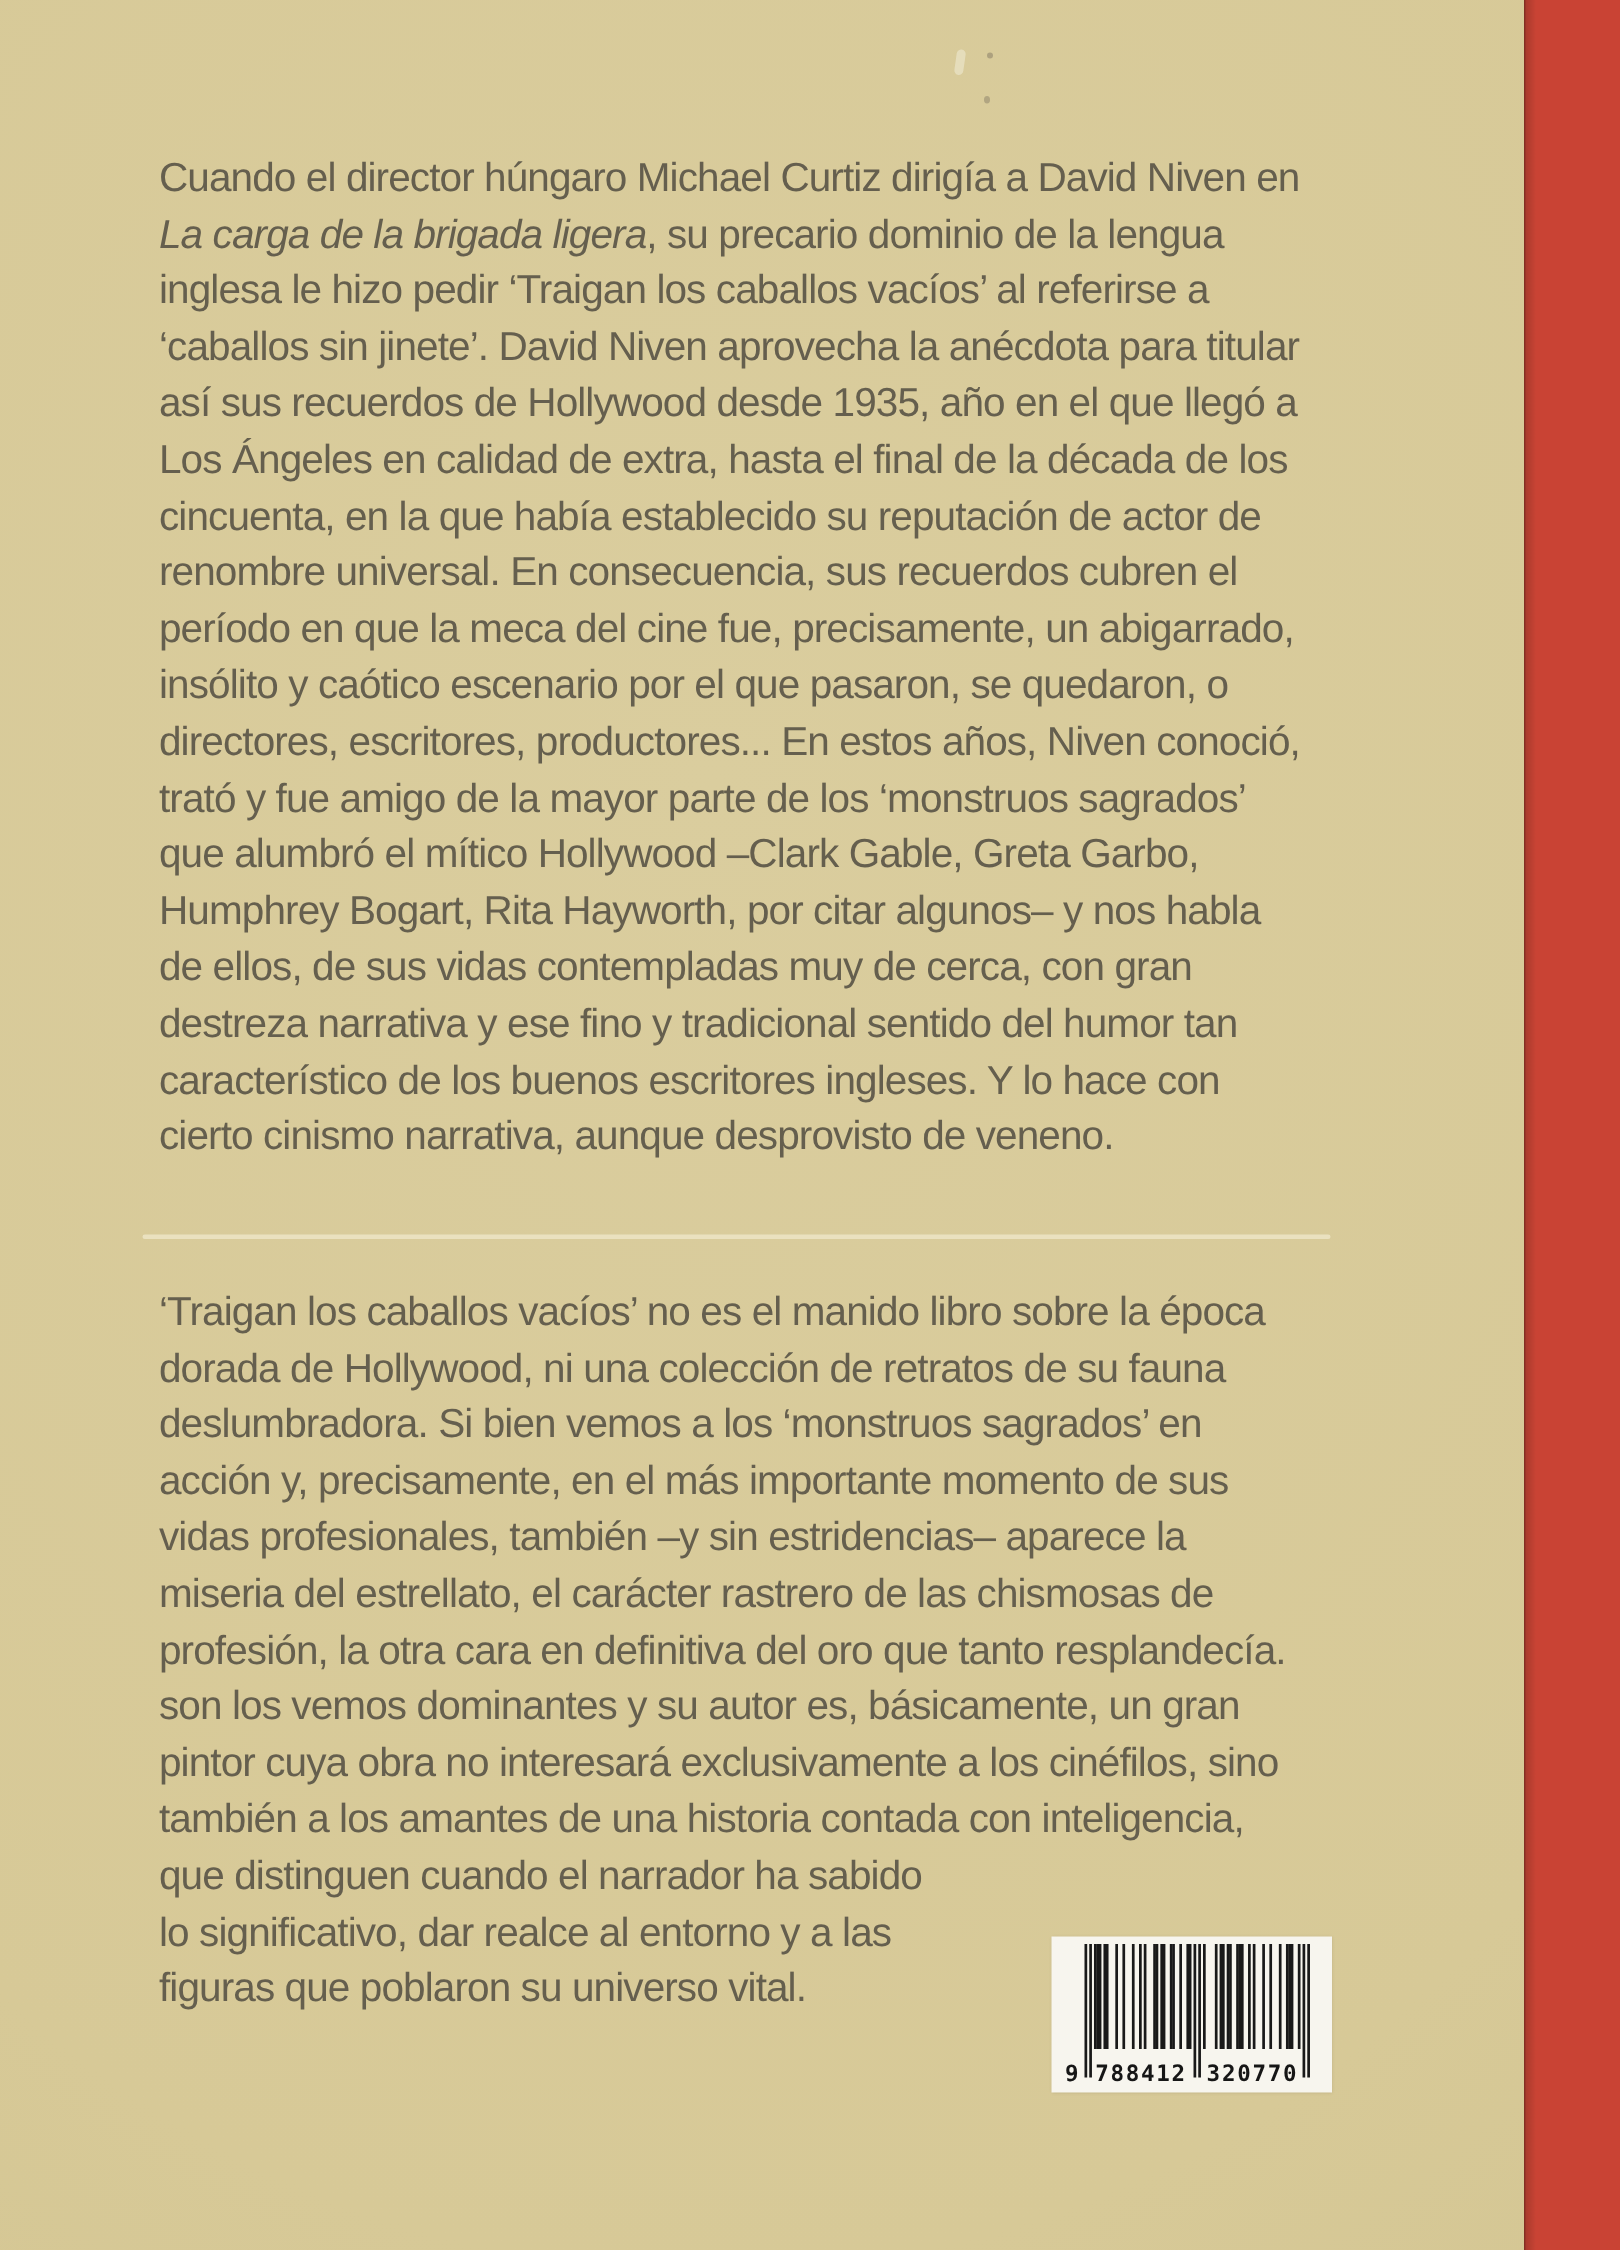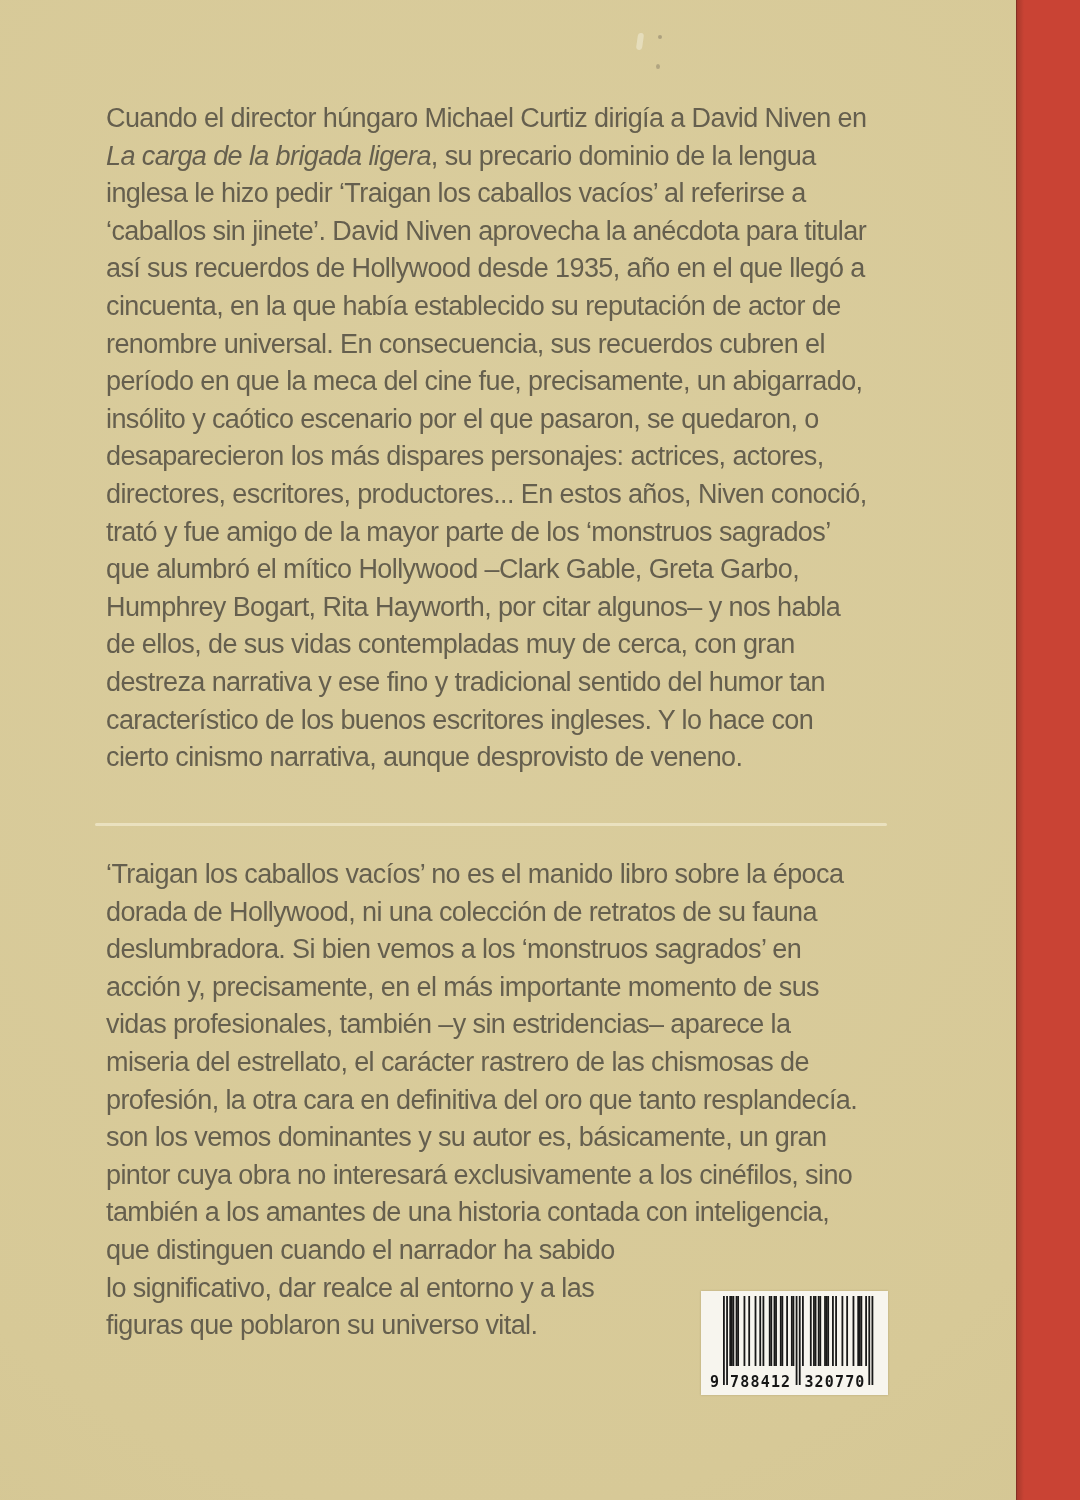--- a/index.html
+++ b/index.html
@@ -91,25 +91,25 @@
   <div class="speck-light"></div>
   <div class="speck-dark-1"></div>
   <div class="speck-dark-2"></div>
 
   <div class="textblock p1">
     <div class="ln">Cuando el director húngaro Michael Curtiz dirigía a David Niven en</div>
     <div class="ln"><span class="it">La carga de la brigada ligera</span><span>, su precario dominio de la lengua</span></div>
     <div class="ln">inglesa le hizo pedir ‘Traigan los caballos vacíos’ al referirse a</div>
     <div class="ln">‘caballos sin jinete’. David Niven aprovecha la anécdota para titular</div>
     <div class="ln">así sus recuerdos de Hollywood desde 1935, año en el que llegó a</div>
+    <div class="ln">Los Ángeles en calidad de extra, hasta el final de la década de los</div>
     <div class="ln">cincuenta, en la que había establecido su reputación de actor de</div>
     <div class="ln">renombre universal. En consecuencia, sus recuerdos cubren el</div>
     <div class="ln">período en que la meca del cine fue, precisamente, un abigarrado,</div>
     <div class="ln">insólito y caótico escenario por el que pasaron, se quedaron, o</div>
-    <div class="ln">desaparecieron los más dispares personajes: actrices, actores,</div>
     <div class="ln">directores, escritores, productores... En estos años, Niven conoció,</div>
     <div class="ln">trató y fue amigo de la mayor parte de los ‘monstruos sagrados’</div>
     <div class="ln">que alumbró el mítico Hollywood –Clark Gable, Greta Garbo,</div>
     <div class="ln">Humphrey Bogart, Rita Hayworth, por citar algunos– y nos habla</div>
     <div class="ln">de ellos, de sus vidas contempladas muy de cerca, con gran</div>
     <div class="ln">destreza narrativa y ese fino y tradicional sentido del humor tan</div>
     <div class="ln">característico de los buenos escritores ingleses. Y lo hace con</div>
     <div class="ln">cierto cinismo narrativa, aunque desprovisto de veneno.</div>
   </div>
 

